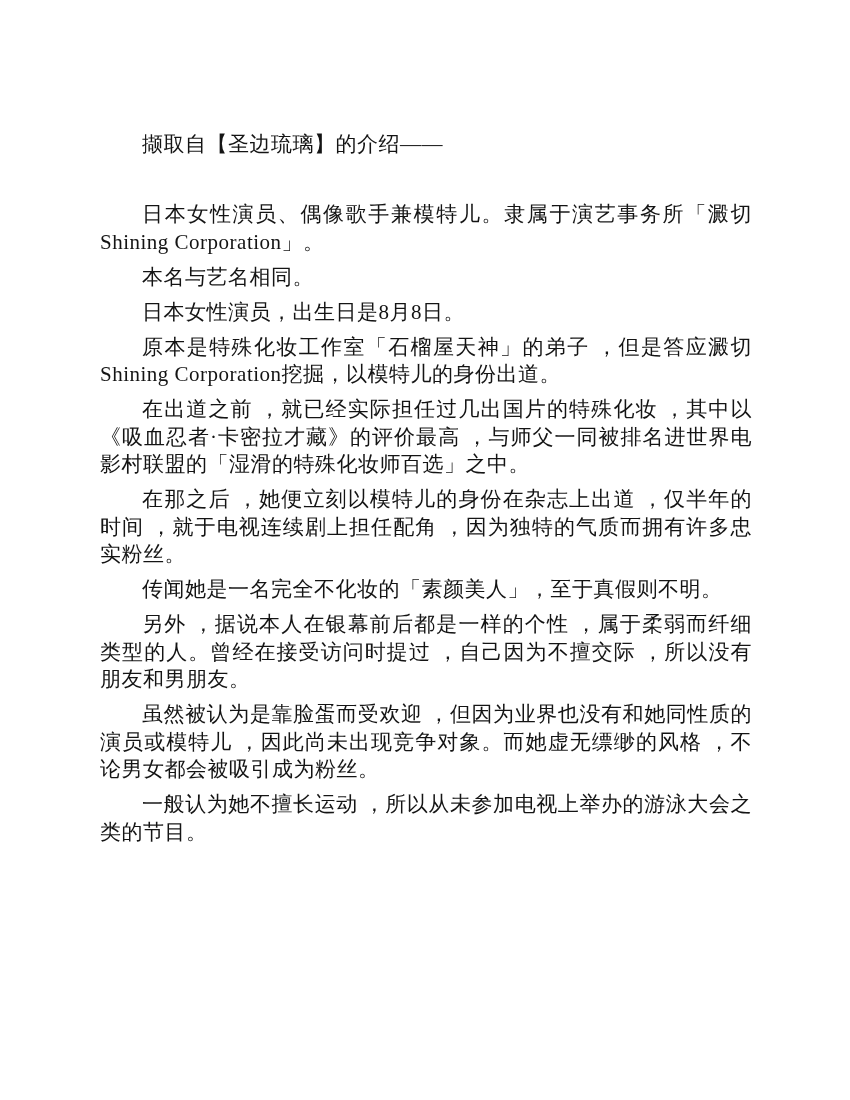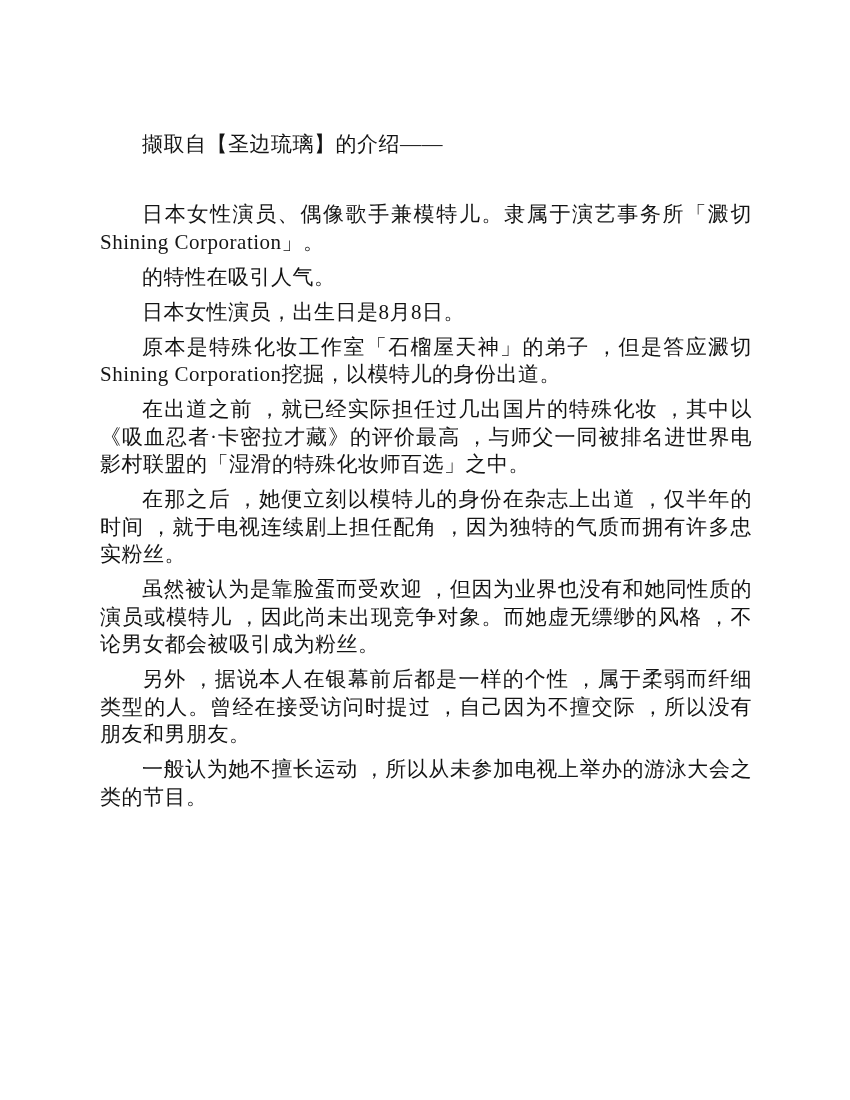--- a/index.html
+++ b/index.html
@@ -35,22 +35,23 @@
   }
 </style>
 </head>
 <body>
 
 <div class="page">
   <div class="content">
     <p>撷取自【圣边琉璃】的介绍——</p>
     <p class="blank"></p>
     <p>日本女性演员、偶像歌手兼模特儿。隶属于演艺事务所「澱切Shining Corporation」。</p>
-    <p>的特性在吸引人气。</p>
+    <p>本名与艺名相同。</p>
     <p>日本女性演员，出生日是8月8日。</p>
     <p>原本是特殊化妆工作室「石榴屋天神」的弟子 ，但是答应澱切Shining Corporation挖掘，以模特儿的身份出道。</p>
     <p>在出道之前 ，就已经实际担任过几出国片的特殊化妆 ，其中以《吸血忍者·卡密拉才藏》的评价最高 ，与师父一同被排名进世界电影村联盟的「湿滑的特殊化妆师百选」之中。</p>
     <p>在那之后 ，她便立刻以模特儿的身份在杂志上出道 ，仅半年的时间 ，就于电视连续剧上担任配角 ，因为独特的气质而拥有许多忠实粉丝。</p>
+    <p>传闻她是一名完全不化妆的「素颜美人」，至于真假则不明。</p>
+    <p>另外 ，据说本人在银幕前后都是一样的个性 ，属于柔弱而纤细类型的人。曾经在接受访问时提过 ，自己因为不擅交际 ，所以没有朋友和男朋友。</p>
     <p>虽然被认为是靠脸蛋而受欢迎 ，但因为业界也没有和她同性质的演员或模特儿 ，因此尚未出现竞争对象。而她虚无缥缈的风格 ，不论男女都会被吸引成为粉丝。</p>
-    <p>另外 ，据说本人在银幕前后都是一样的个性 ，属于柔弱而纤细类型的人。曾经在接受访问时提过 ，自己因为不擅交际 ，所以没有朋友和男朋友。</p>
     <p>一般认为她不擅长运动 ，所以从未参加电视上举办的游泳大会之类的节目。</p>
   </div>
 </div>
 
 </body></html>

